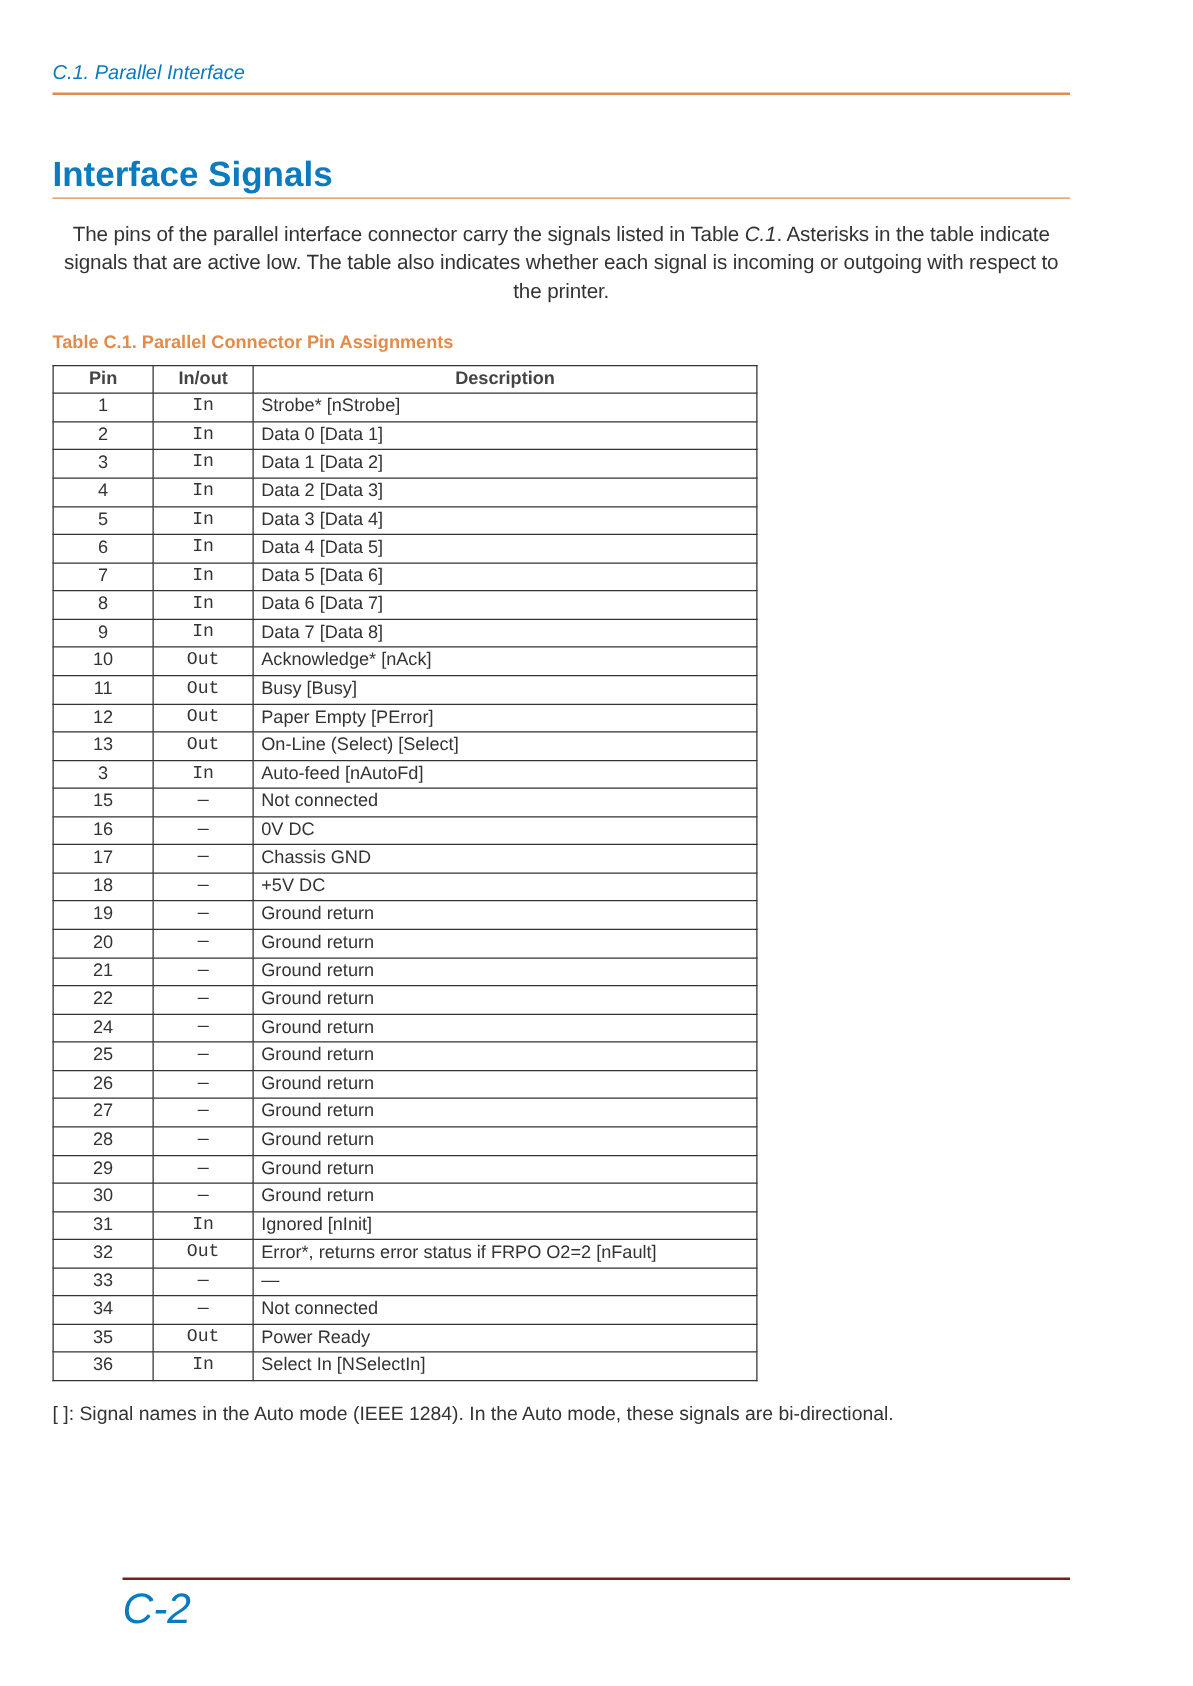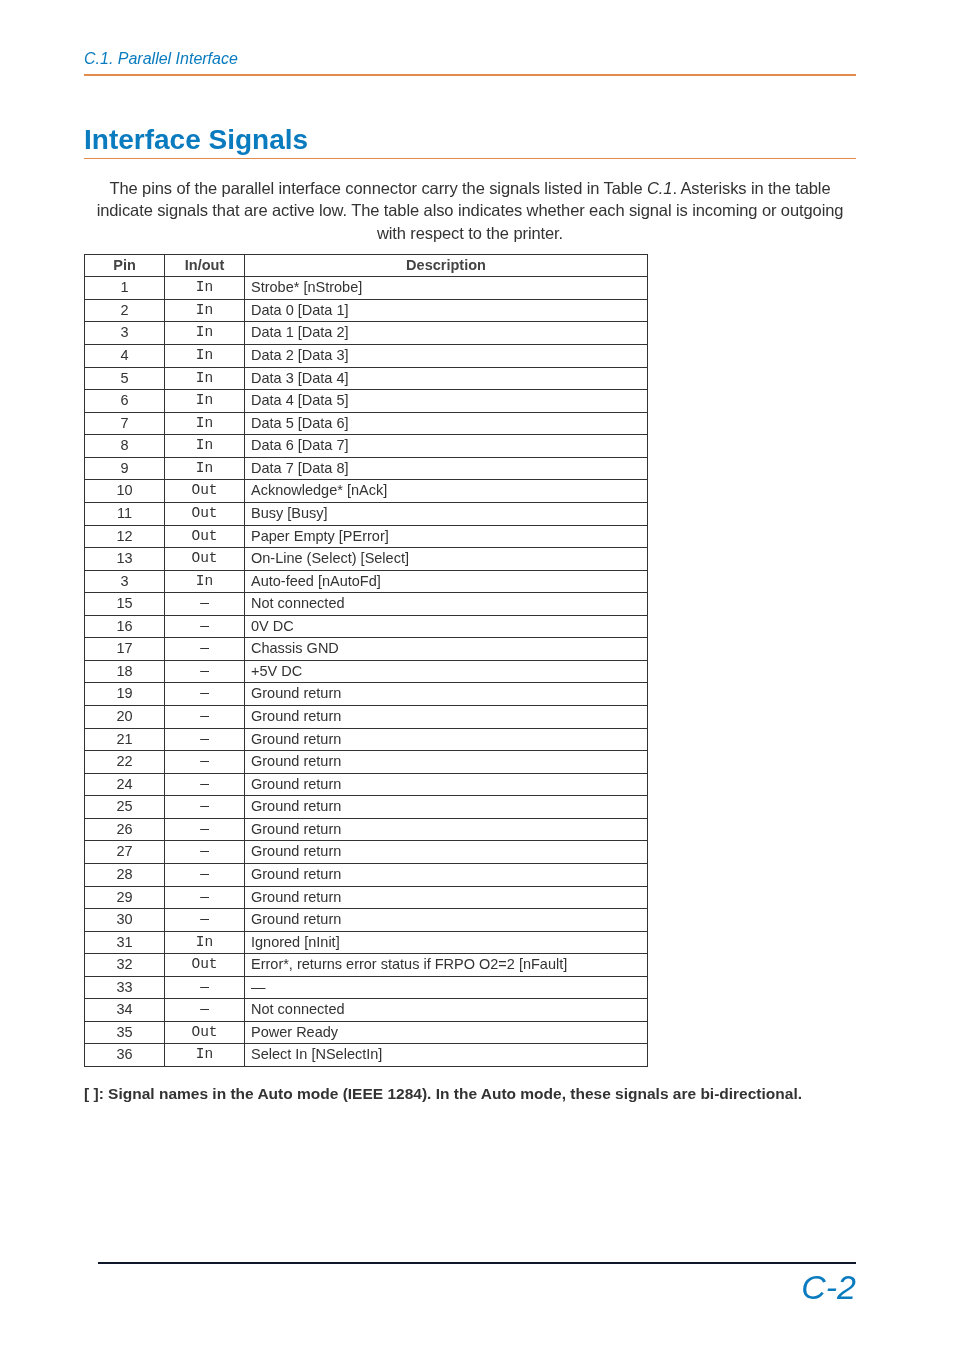--- a/index.html
+++ b/index.html
@@ -5,21 +5,21 @@
   * { box-sizing: border-box; margin: 0; padding: 0; }
   body {
     font-family: "Segoe UI", "Myriad Pro", Arial, sans-serif;
     width: 954px;
     height: 1349px;
     background: #fff;
     color: #333;
     position: relative;
   }
   .page {
-    padding: 50px 98px 0 84px;
+    padding: 50px 98px 0 42px;
   }
   .running-head {
     color: #0a7bbf;
     font-style: italic;
     font-size: 16px;
     padding-bottom: 6px;
     border-bottom: 2px solid #e28b4a;
   }
   .section-title {
     color: #0a7bbf;
@@ -62,49 +62,48 @@
     text-align: center;
     background: #fff;
   }
   table.pins td.pin { text-align: center; width: 80px; }
   table.pins td.io  { text-align: center; width: 80px; font-family: Liberation Mono, monospace; }
   table.pins td.desc{ text-align: left; }
   .footnote {
     margin-top: 18px;
     font-size: 15.5px;
     color: #333;
-    font-weight: bold;
   }
   .footer {
     position: absolute;
     left: 98px; right: 98px;
     bottom: 42px;
-    border-top: 2px solid #0f172a;
+    border-top: 2px solid #7f1d1d;
     padding-top: 4px;
-    text-align: right;
   }
   .page-number {
     color: #0a7bbf;
     font-style: italic;
     font-size: 34px;
     font-weight: 400;
   }
 </style>
 </head>
 <body>
 
 <div class="page">
   <div class="running-head">C.1.  Parallel Interface</div>
 
   <h1 class="section-title">Interface Signals</h1>
 
   <p class="intro">
     <span>The pins of the parallel interface connector carry the signals listed in Table </span><span class="ref">C.1</span><span>. Asterisks in the table indicate signals that are active low. The table also indicates whether each signal is incoming or outgoing with respect to the printer.</span>
   </p>
 
+  <div class="table-caption">Table C.1.  Parallel Connector Pin Assignments</div>
 
   <table class="pins">
     <thead>
       <tr>
         <th>Pin</th>
         <th>In/out</th>
         <th>Description</th>
       </tr>
     </thead>
     <tbody id="pin-body">

